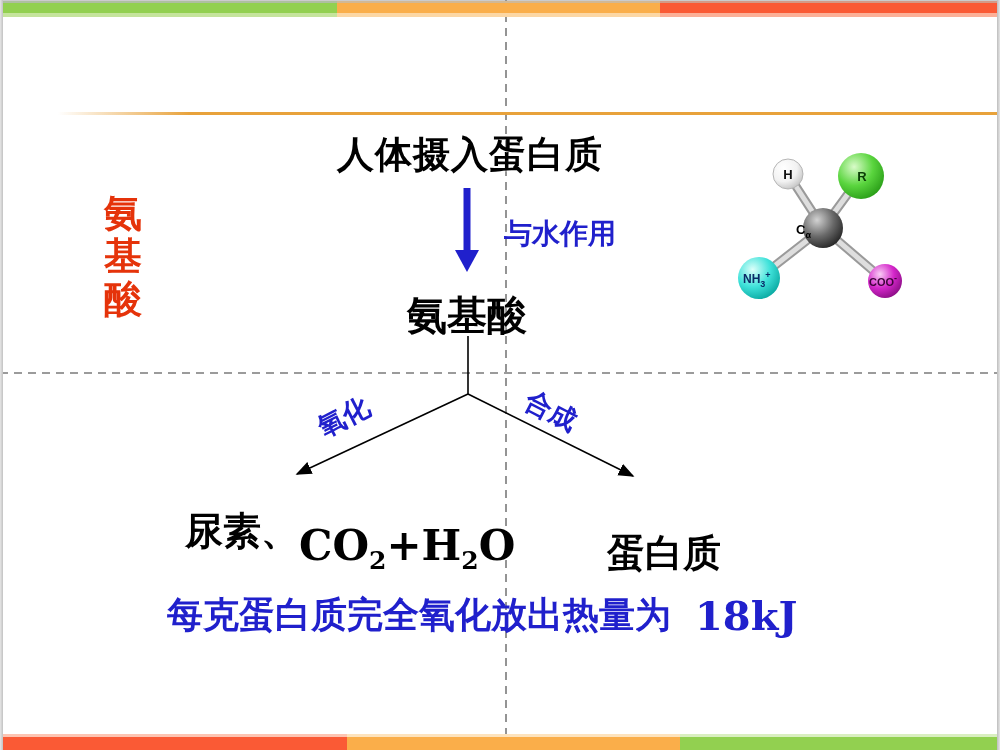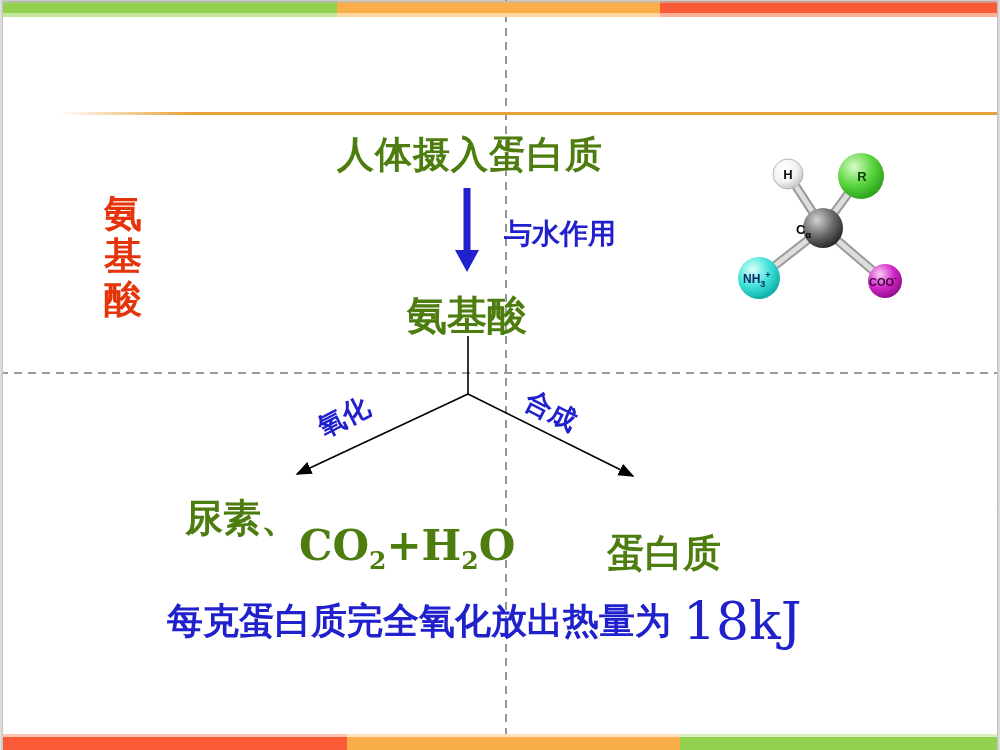--- a/index.html
+++ b/index.html
@@ -27,36 +27,36 @@
   
   .guide-v{position:absolute;left:505px;top:0;width:2px;height:750px;z-index:1;
     background:repeating-linear-gradient(to bottom,#949494 0 8px,transparent 8px 14px);}
   .guide-h{position:absolute;left:0;top:372px;width:1000px;height:2px;z-index:1;
     background:repeating-linear-gradient(to right,#9b9b9b 0 8px,transparent 8px 14px);}
   
   .accent-line{position:absolute;left:58px;top:112px;width:939px;height:3px;z-index:2;
     background:linear-gradient(to right,rgba(232,162,59,0) 0,#e8a23b 14%,#e8a23b);}
   
   .cjk{font-family:"Liberation Serif","DejaVu Serif",serif;font-weight:bold;}
-  .t-magenta{color:#4d7c0f;text-shadow:1px 1px 0 rgba(255,255,255,0.35);}
+  .t-magenta{color:#000000;text-shadow:1px 1px 0 rgba(255,255,255,0.35);}
   .t-blue{color:#2020cc;}
   .t-red{color:#e5330a;}
   .abs{position:absolute;z-index:3;white-space:nowrap;}
   .title{left:337px;top:130px;font-size:37px;letter-spacing:1px;}
   .side-label{left:101px;top:192px;font-size:38px;line-height:43px;text-align:center;width:44px;}
   .water-label{left:504px;top:215px;font-size:28px;}
   .amino-node{left:407px;top:288px;font-size:40px;}
   .ox-label{left:317px;top:399px;font-size:27px;transform:rotate(-27deg);}
   .syn-label{left:524px;top:393px;font-size:27px;transform:rotate(27deg);}
-  .products{left:185px;top:493px;font-size:38px;display:flex;align-items:flex-start;}
+  .products{left:185px;top:493px;font-size:38px;display:flex;align-items:center;}
   .formula{font-family:"DejaVu Serif","Liberation Serif",serif;font-size:42px;font-weight:bold;margin-top:28px;}
   .formula sub{font-size:25px;line-height:0;}
   .right-product{left:607px;top:496px;font-size:38px;margin-top:32px;}
   .note{left:167px;top:591px;font-size:36px;display:flex;align-items:center;gap:12px;}
-  .note-val{font-family:"DejaVu Serif","Liberation Serif",serif;font-size:52px;font-weight:normal;}
+  .note-val{font-family:"DejaVu Serif","Liberation Serif",serif;font-size:40px;font-weight:bold;margin-left:12px;}
   
   .lines-layer{position:absolute;left:0;top:0;width:1000px;height:750px;z-index:2;pointer-events:none;}
   .molecule{position:absolute;left:733px;top:148px;width:185px;height:170px;z-index:3;}
 </style>
 </head>
 <body>
 
 <div class="slide">
 
   <div class="guide-v"></div>

